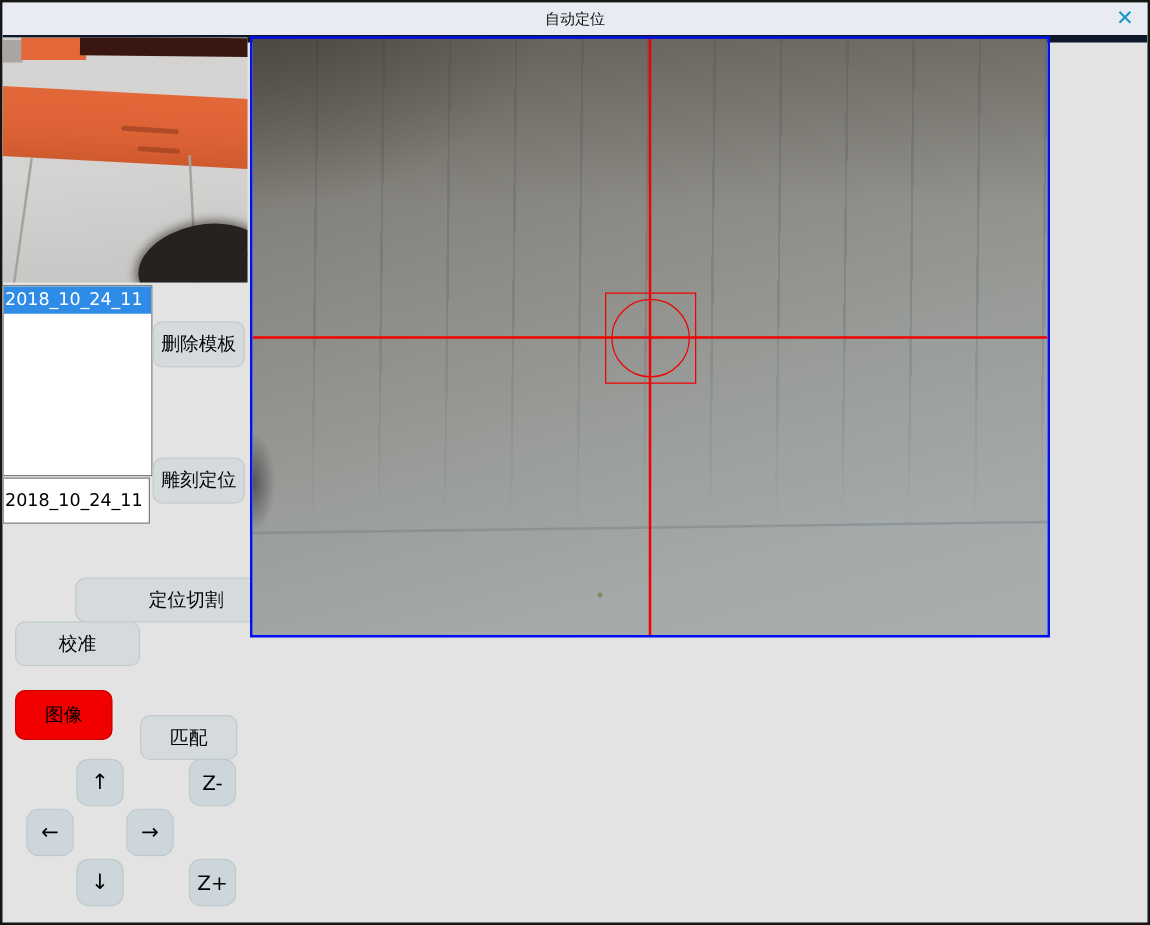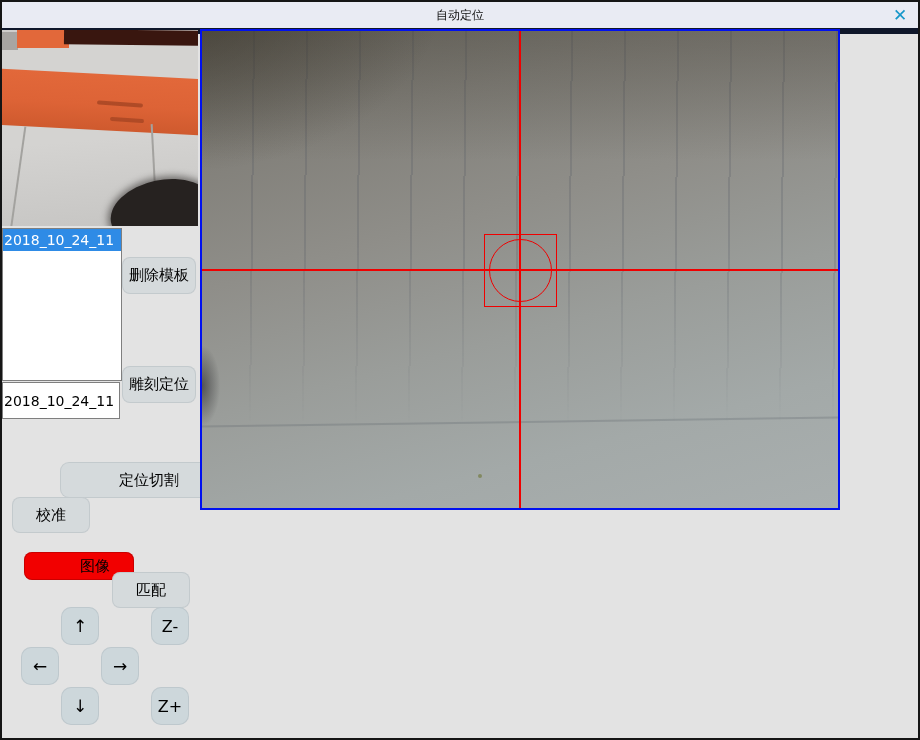--- a/index.html
+++ b/index.html
@@ -88,22 +88,22 @@
   <div class="template-list">
     <div class="list-item selected">2018_10_24_11</div>
   </div>
 
   <input class="name-input" type="text" value="2018_10_24_11" style="">
 
   <div class="btn tbtn" style="top:231px;">删除模板</div>
   <div class="btn tbtn" style="top:340px;">雕刻定位</div>
 
   <div class="btn" style="left:10px;top:460px;width:178px;height:36px;border-radius:9px;margin-left:48px;">定位切割</div>
-  <div class="btn" style="left:10px;top:495px;width:78px;height:36px;">校准</div>
-  <div class="btn red" style="left:22px;top:550px;width:78px;height:28px;padding-left:32px;">图像</div>
+  <div class="btn" style="left:10px;top:495px;width:100px;height:36px;">校准</div>
+  <div class="btn red" style="left:10px;top:550px;width:78px;height:40px;">图像</div>
   <div class="btn" style="left:110px;top:550px;width:78px;height:36px;margin-top:20px;">匹配</div>
 
   <div class="btn jog" style="left:59px;top:605px;">
     <span class="glyph">↑</span>
   </div>
   <div class="btn jog" style="left:149px;top:605px;">Z-</div>
   <div class="btn jog" style="left:19px;top:645px;">
     <span class="glyph">←</span>
   </div>
   <div class="btn jog" style="left:99px;top:645px;">

